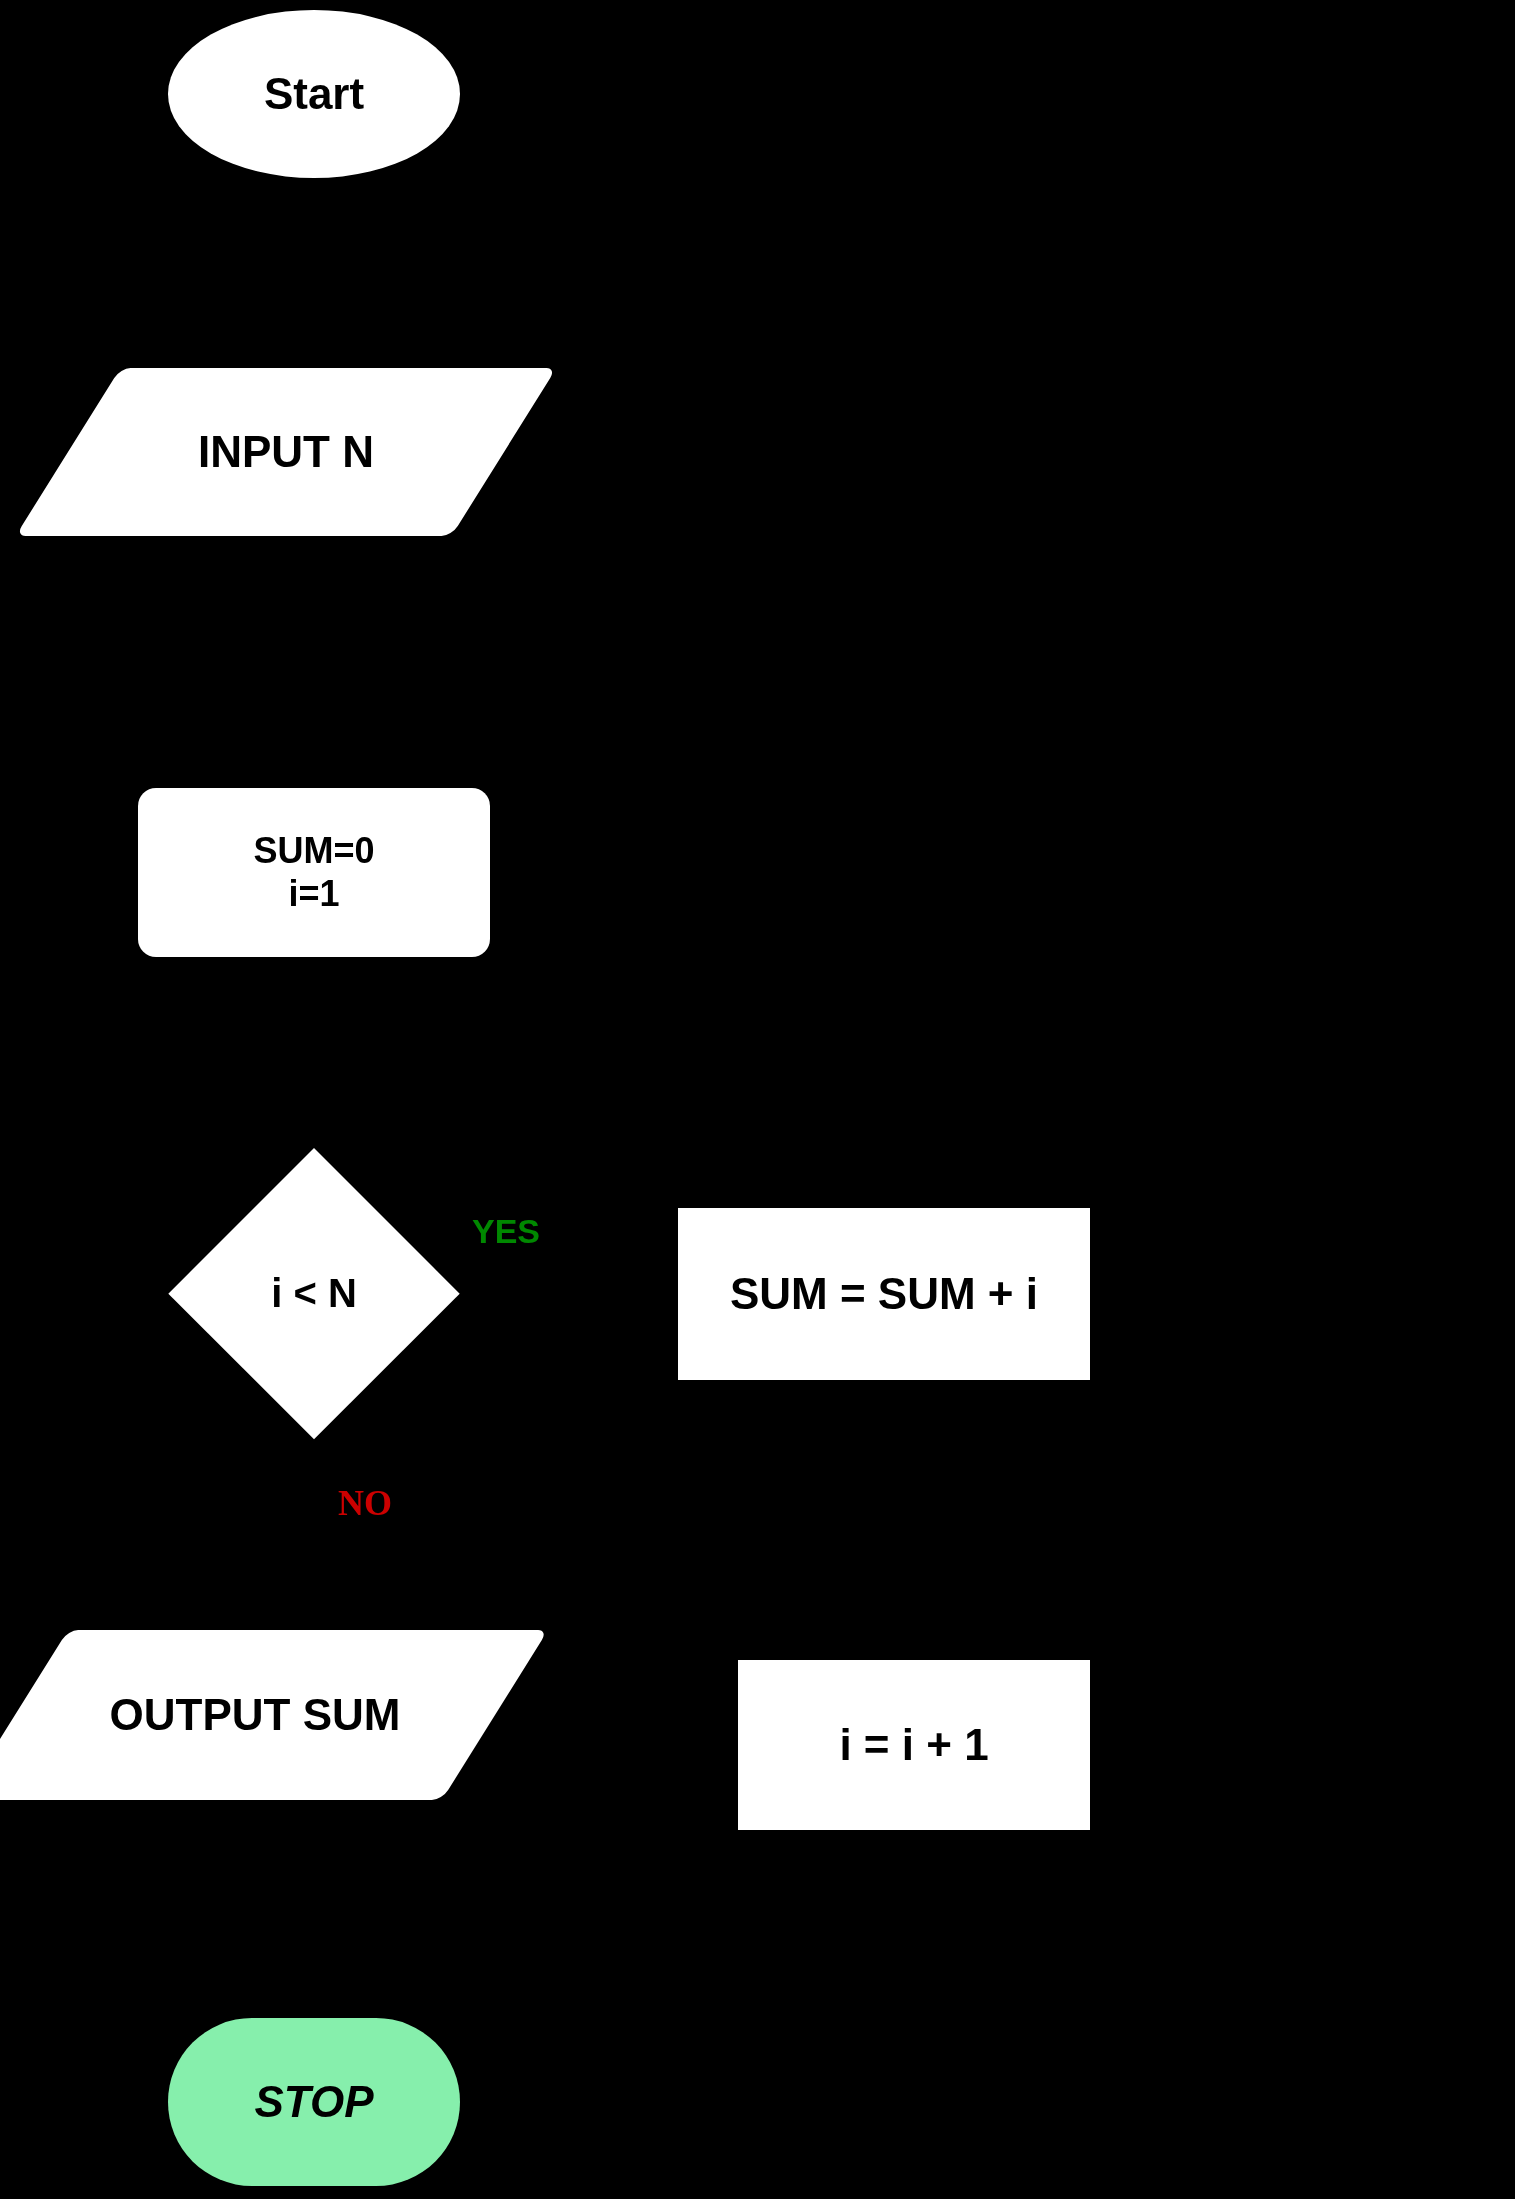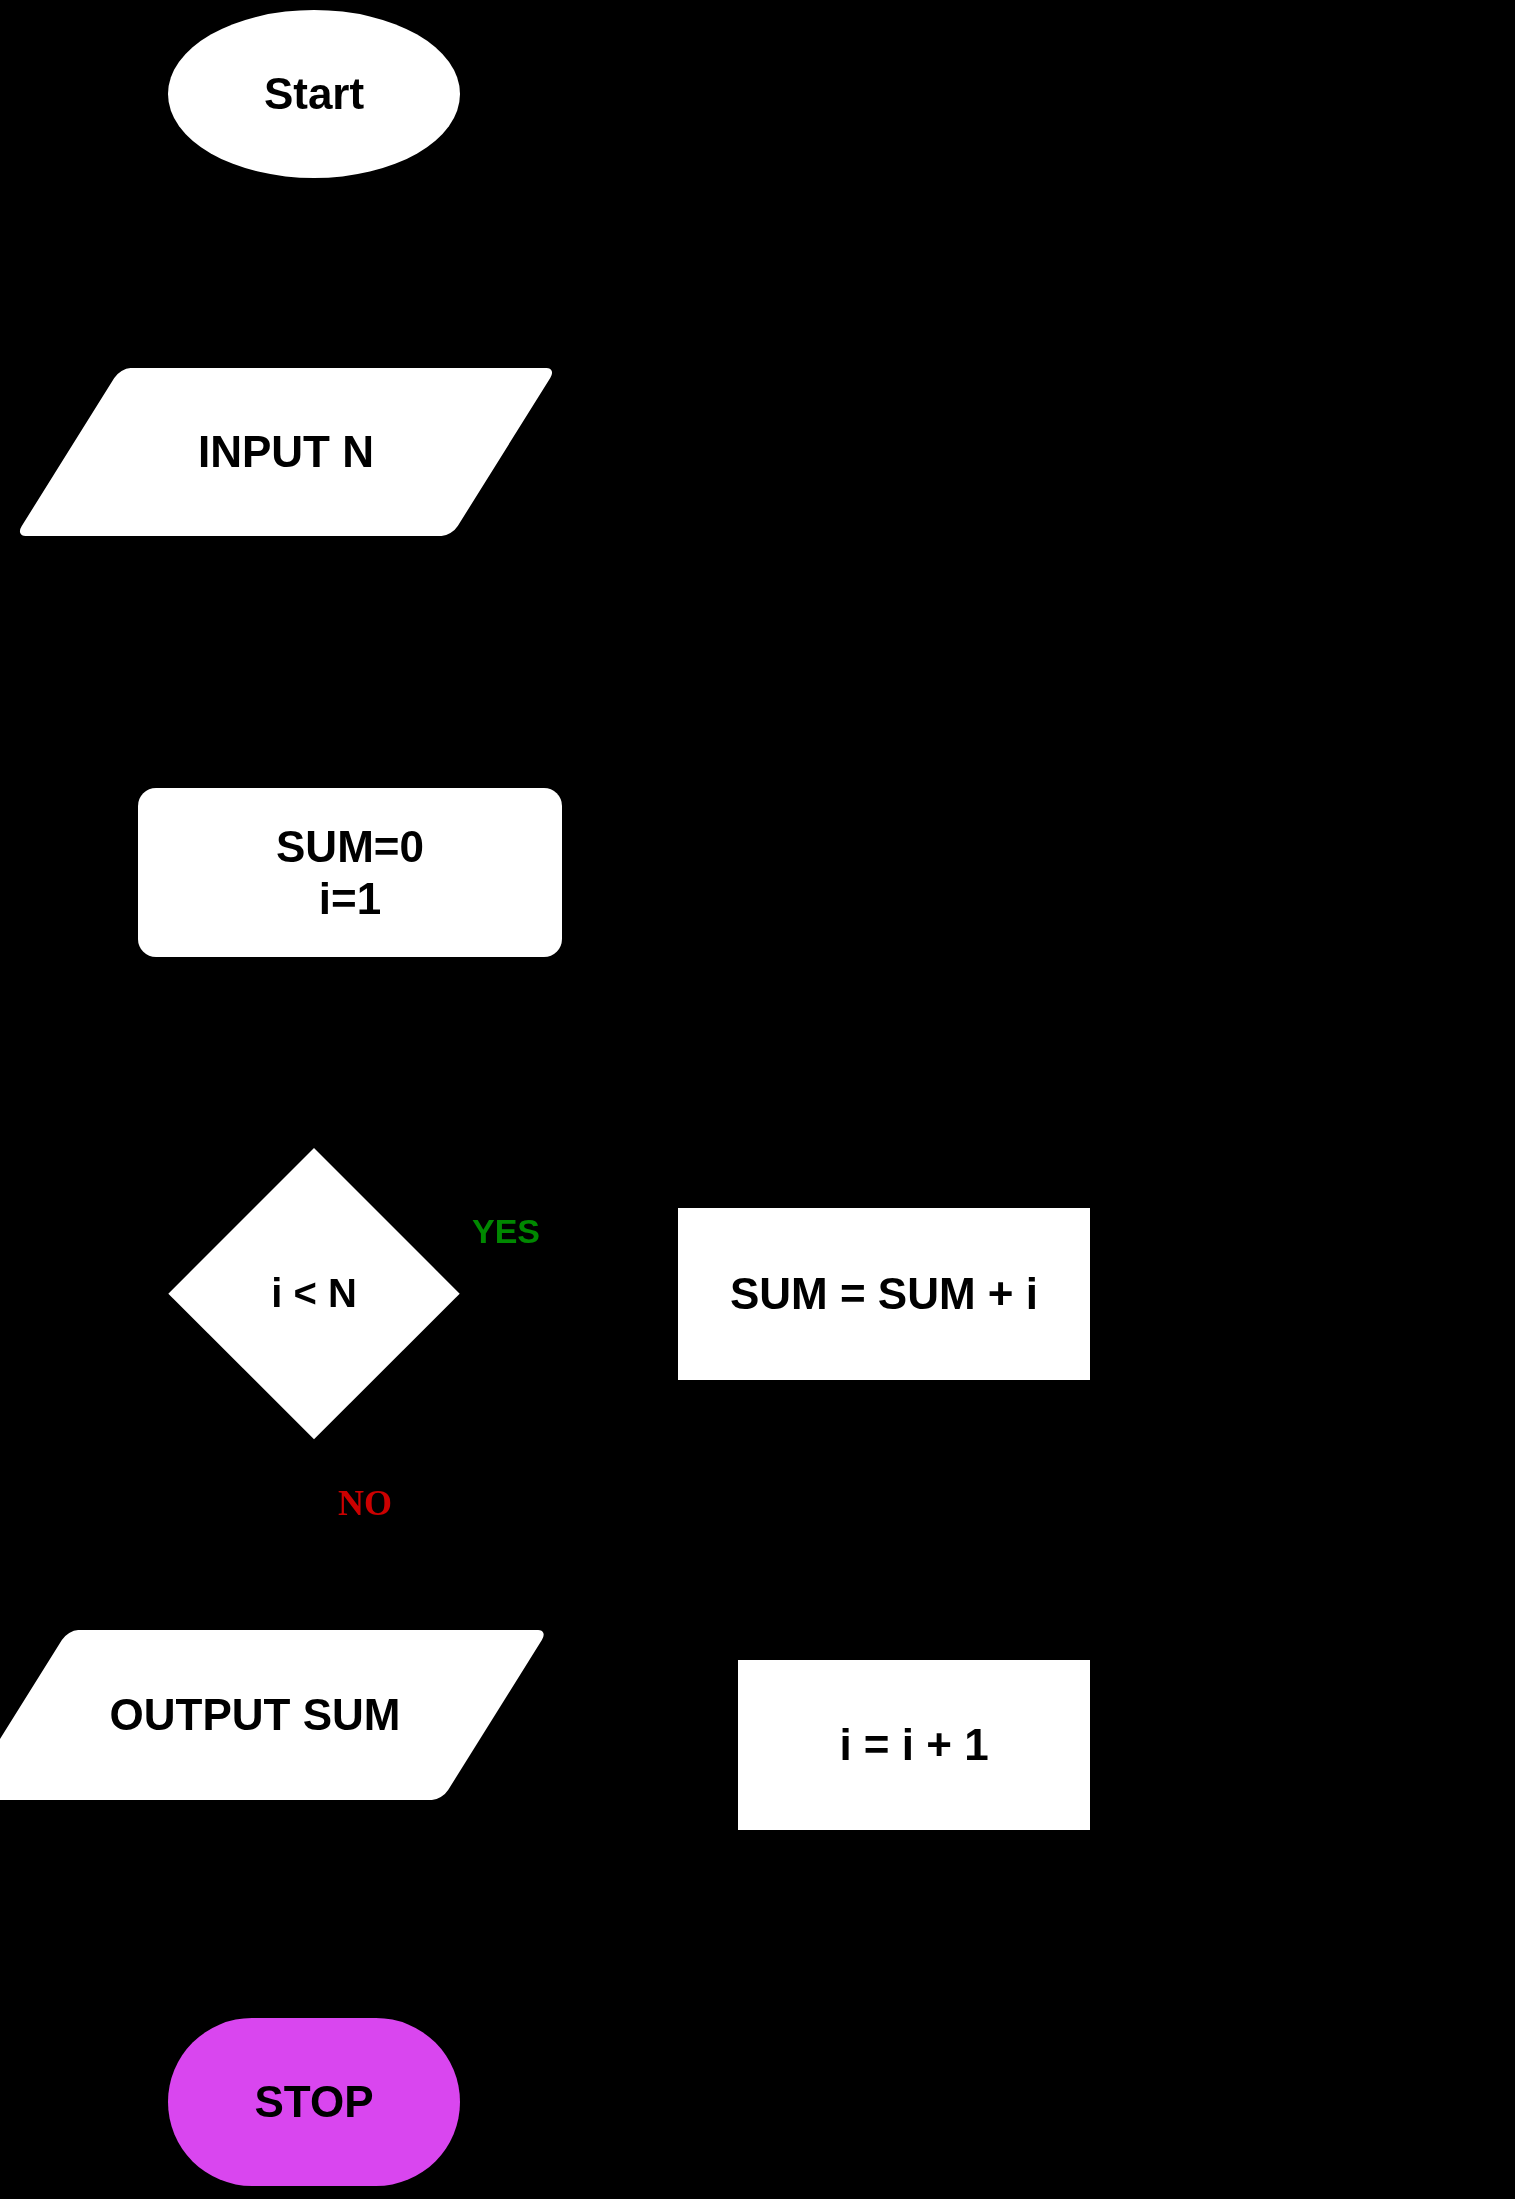--- a/index.html
+++ b/index.html
@@ -28,22 +28,23 @@
     white-space: pre-line;
     user-select: none;
   }
   
   .terminator-ellipse {
     background: #ffffff;
     border-radius: 50%;
   }
   
   .terminator-stadium {
-    background: #d946ef;
+    background: #86efac;
     border-radius: 999px;
+    font-style: italic;
   }
   
   .process-rounded {
     background: #ffffff;
     border-radius: 18px;
   }
   
   .process-rect {
     background: #ffffff;
     border-radius: 0;
@@ -99,21 +100,21 @@
 
   <div class="node io-parallelogram" id="node-input_n" style="left: 68px; top: 368px; width: 436px; height: 168px; font-size: 44px;">
     <span class="io-shape"></span>
     <span class="io-label">INPUT N</span>
   </div>
 
   <div class="node terminator-ellipse" id="node-start" style="left: 168px; top: 10px; width: 292px; height: 168px; font-size: 44px;">
     <span>Start</span>
   </div>
 
-  <div class="node process-rounded" id="node-init" style="left: 138px; top: 788px; width: 424px; height: 169px; font-size: 44px;">
+  <div class="node process-rounded" id="node-init" style="left: 138px; top: 788px; width: 352px; height: 169px; font-size: 36px;">
     <span>SUM=0
 i=1</span>
   </div>
 
   <div class="node decision" id="node-condition" style="left: 168px; top: 1148px; width: 292px; height: 292px; font-size: 40px;">
     <span class="diamond-shape"></span>
     <span class="decision-label">i &lt; N</span>
   </div>
 
   <div class="node process-rect" id="node-accumulate" style="left: 678px; top: 1208px; width: 412px; height: 172px; font-size: 44px;">

